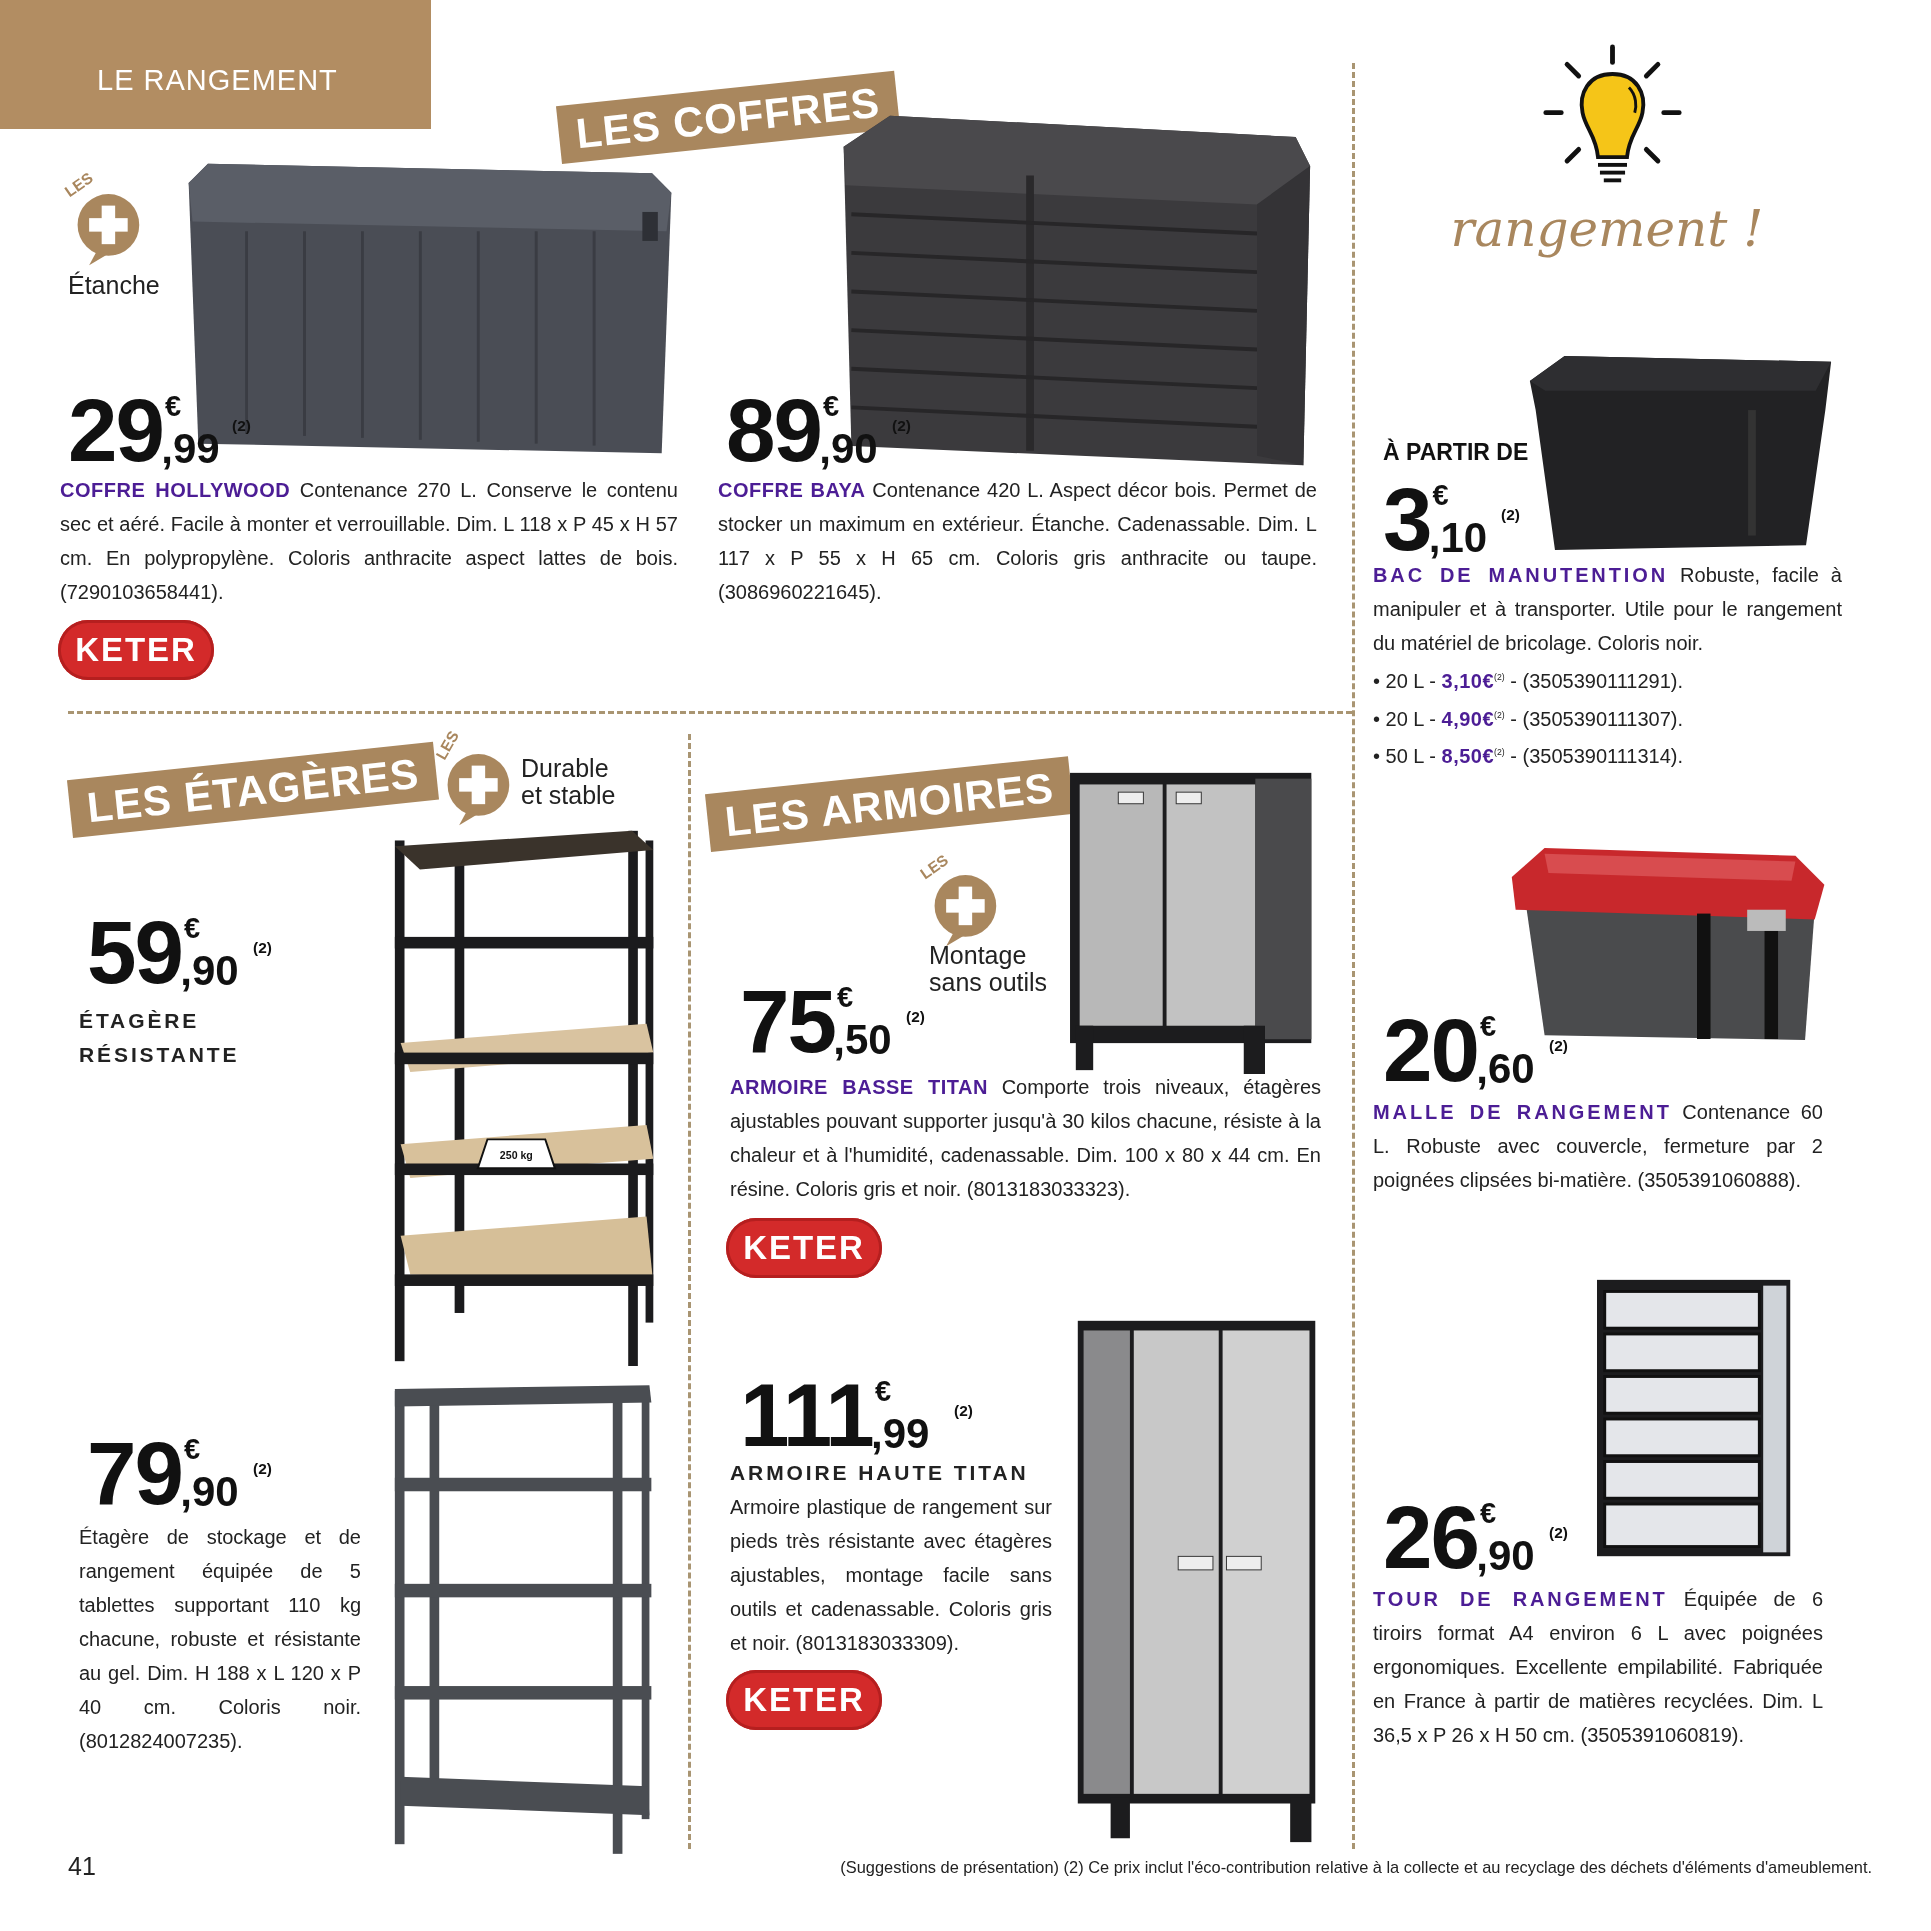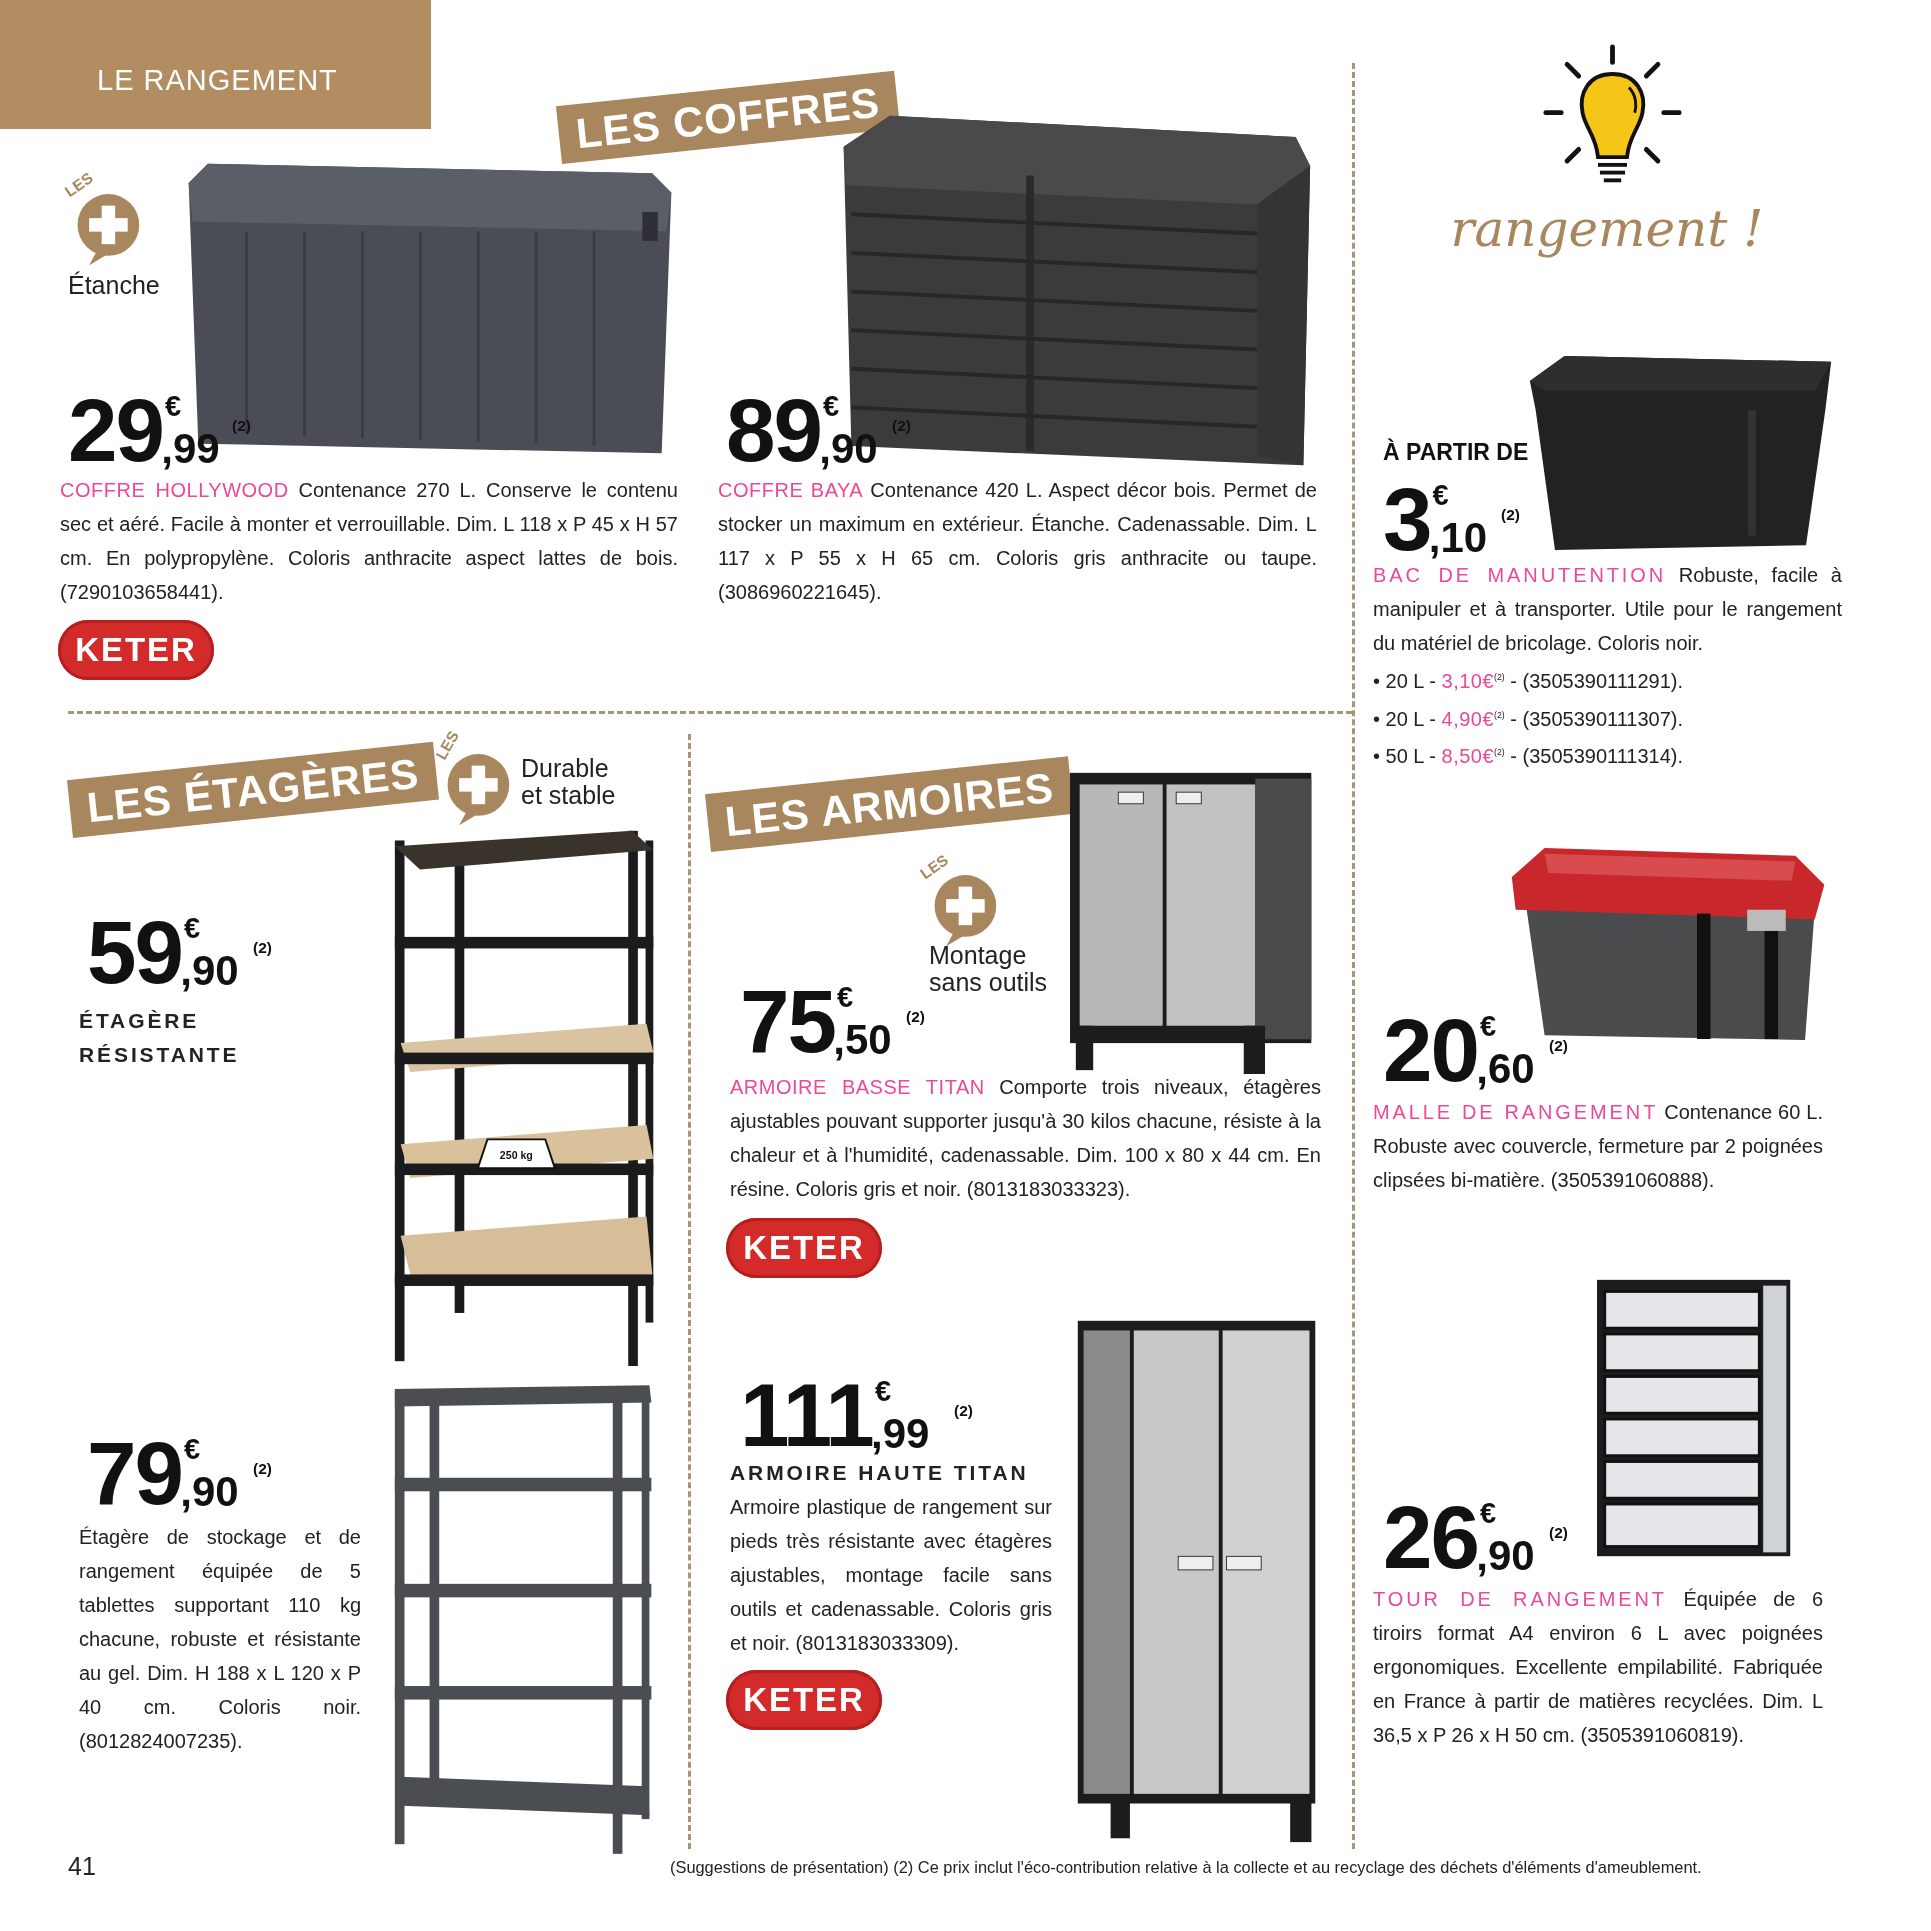--- a/index.html
+++ b/index.html
@@ -17,21 +17,21 @@
   .dash-v { width: 0; border-left: 3.9px dashed #a99572; }
 
   .price { font-weight: bold; color: #111; white-space: nowrap; }
   .price .int { font-size: 89px; letter-spacing: -1.9px; line-height: 1; }
   .price .sup { display: inline-block; vertical-align: top; position: relative; }
   .price .euro { position: absolute; left: 1.9px; top: 3.9px; font-size: 29px; }
   .price .dec { display: inline-block; font-size: 42px; margin-top: 39px; margin-left: -1.9px; }
   .price .note { position: absolute; font-size: 15.4px; font-weight: bold; }
 
   .desc { font-size: 20px; line-height: 34px; color: #222; text-align: justify; }
-  .desc b { font-weight: normal; color: #ec4899; letter-spacing: 0.5px; }
+  .desc b { font-weight: bold; color: #4c1d95; letter-spacing: 0.5px; }
   .desc .title-line { font-weight: bold; letter-spacing: 2.9px; font-size: 21px; display: block; }
 
   .keter { width: 156px; height: 60px; background: #d32a2a; border-radius: 30px; color: #fff;
            font-weight: bold; font-size: 33px; letter-spacing: 1.9px; text-align: center; line-height: 60px;
            box-shadow: inset 0 0 0 2.9px #b51f1f; }
   .plus-label { font-size: 25px; color: #222; line-height: 27px; }
 
   .idea-text { font-family: "DejaVu Serif", serif; font-style: italic; color: #a9875e; font-size: 50px; line-height: 56px; text-align: center; }
 
   .footer-note { font-size: 16.4px; color: #222; }
@@ -297,14 +297,14 @@
 
 <div class="abs price" style="left:1383px; top:1493px;text-align:center;">
   <span class="int">26</span><span class="sup"><span class="euro">€</span><span class="dec">,90</span></span>
   <span class="note" style="left:166px; top:31px;">(2)</span>
 </div>
 <div class="abs desc" style="left:1373px; top:1582px; width:450px;">
   <b style="letter-spacing:2.9px;">TOUR DE RANGEMENT</b> <span>Équipée de 6 tiroirs format A4 environ 6 L avec poignées ergonomiques. Excellente empilabilité. Fabriquée en France à partir de matières recyclées. Dim. L 36,5 x P 26 x H 50 cm. (3505391060819).</span>
 </div>
 
 <div class="abs page-num" style="left:68px; top:1852px;">41</div>
-<div class="abs footer-note" style="left:670px; top:1858px; width:1178px;">(Suggestions de présentation) (2) Ce prix inclut l'éco-contribution relative à la collecte et au recyclage des déchets d'éléments d'ameublement.</div>
+<div class="abs footer-note" style="left:694px; top:1858px; width:1178px;text-align:right;">(Suggestions de présentation) (2) Ce prix inclut l'éco-contribution relative à la collecte et au recyclage des déchets d'éléments d'ameublement.</div>
 
 
 </body></html>

